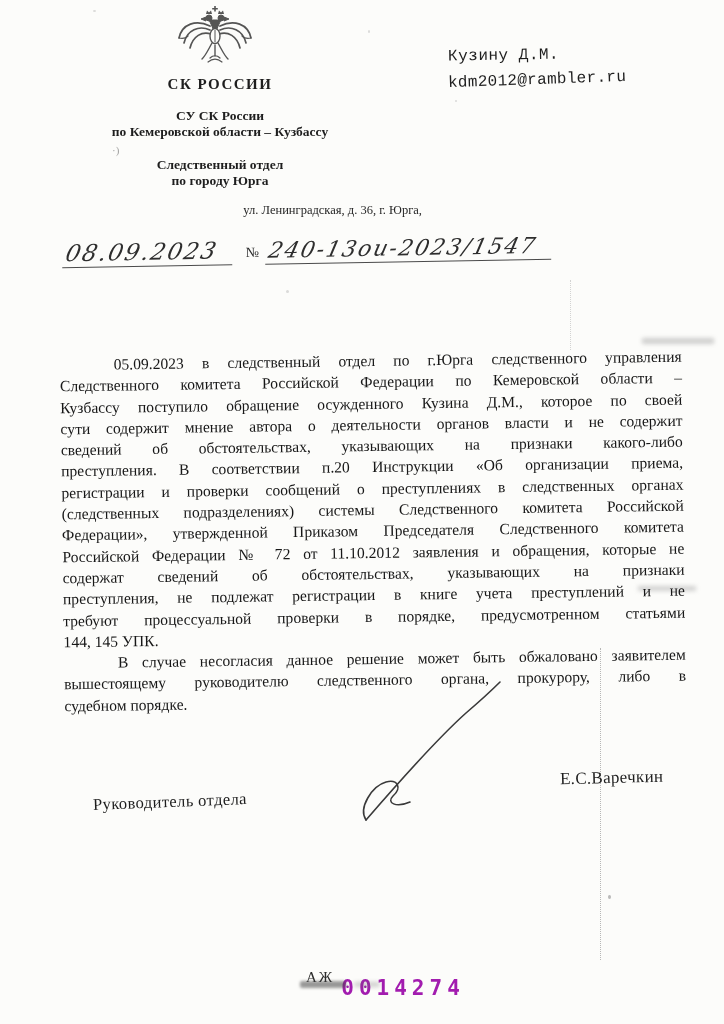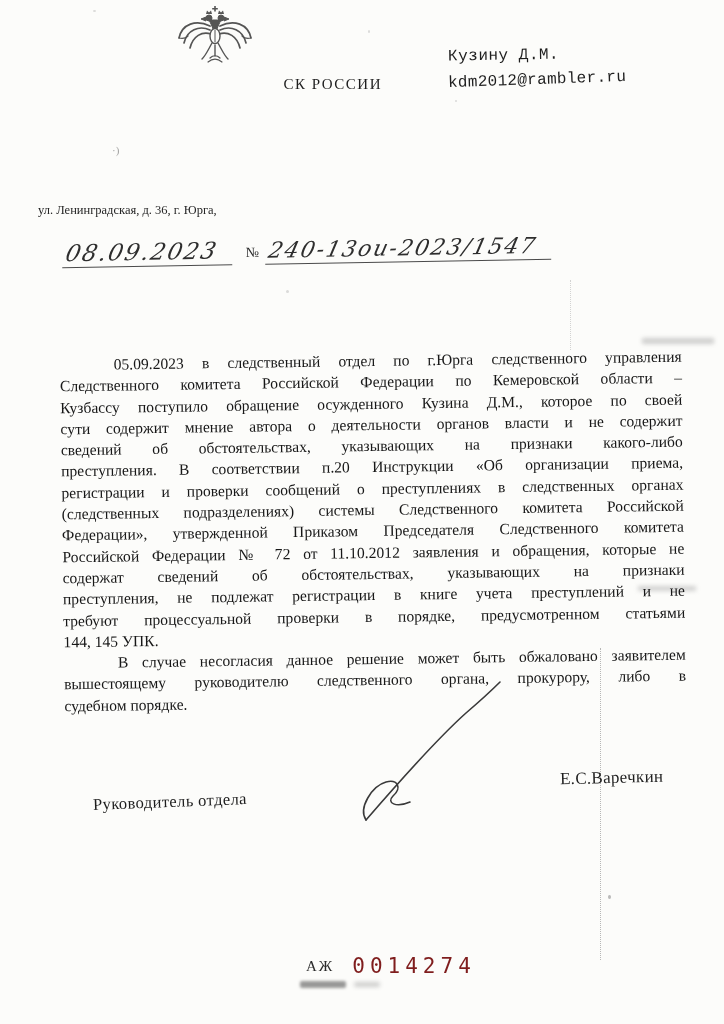--- a/index.html
+++ b/index.html
@@ -4,27 +4,27 @@
 <title>Scanned letter</title>
 <style>
   html,body{margin:0;padding:0;}
   .page{
     position:relative; width:724px; height:1024px; overflow:hidden;
     background:#fcfcfa; color:#1e1e1e;
     font-family:"Liberation Serif", serif;
   }
   
   .emblem{position:absolute; left:173px; top:5px; width:84px; height:68px; opacity:.88;}
-  .org-top{position:absolute; left:58px; top:76px; width:324px; text-align:right;
-    font-weight:normal; font-size:15px; letter-spacing:1.5px;}
+  .org-top{position:absolute; left:58px; top:76px; width:324px; text-align:center;
+    font-weight:bold; font-size:15px; letter-spacing:1.5px;}
   .org-block{position:absolute; left:38px; top:108px; width:364px; text-align:center;
     font-weight:bold; font-size:13.5px; line-height:15.5px;}
   .dept-block{position:absolute; left:58px; top:157px; width:324px; text-align:center;
     font-weight:bold; font-size:13.5px; line-height:15.5px;}
-  .address-block{position:absolute; left:38px; top:203px; width:384px; text-align:left;
+  .address-block{position:absolute; left:38px; top:203px; width:384px; text-align:right;
     font-size:12.5px; line-height:15.5px; color:#262626;}
   
   .hwrow{position:absolute; left:62px; top:236px; display:flex; align-items:flex-end; transform:rotate(-1deg);}
   .uline{display:inline-block; border-bottom:1.5px solid #4a4a4a; padding:0 14px 1px 4px;}
   .hw{display:inline-block; font-family:"DejaVu Serif", serif; font-style:italic;
     color:#2e2e2e; transform:skewX(-14deg); letter-spacing:2px; white-space:nowrap;}
   .hw-date{font-size:23px;}
   .hw-num{font-size:22px;}
   .numsign{font-size:14px; margin:0 6px 4px 14px; color:#2a2a2a;}
   
@@ -37,24 +37,24 @@
     white-space:normal; color:#181818;}
   .bl.first{text-indent:54px;}
   .bl.plast{text-align-last:left;}
   
   .sig-svg{position:absolute; left:338px; top:658px; width:200px; height:180px;}
   .position-title{position:absolute; left:93px; top:792px; font-size:16.5px;
     transform:rotate(-2.2deg); letter-spacing:.4px;}
   .signer-name{position:absolute; left:560px; top:768px; font-size:17px;
     transform:rotate(-1.5deg); letter-spacing:.3px;}
   
-  .stamp{position:absolute; left:306px; top:954px; display:flex; align-items:center; gap:18px;}
+  .stamp{position:absolute; left:306px; top:954px; display:flex; align-items:center; gap:7px;}
   .stamp-series{font-size:15px; letter-spacing:2px; color:#2b2b2b;}
-  .stamp-number{font-family:"DejaVu Sans Mono", monospace; font-weight:400; font-size:21px;
-    letter-spacing:5px; color:#7f1d1d;}
+  .stamp-number{font-family:"DejaVu Sans Mono", monospace; font-weight:700; font-size:21px;
+    letter-spacing:5px; color:#a21caf;margin-top:22px;}
   .stamp-smudge{position:absolute; left:300px; top:981px; width:46px; height:7px;
     background:#474747; opacity:.55; filter:blur(1.5px); border-radius:2px;}
   .stamp-smudge2{position:absolute; left:354px; top:982px; width:26px; height:5px;
     background:#666; opacity:.3; filter:blur(2px); border-radius:2px;}
   
   .fold-line{position:absolute; left:600px; top:648px; height:312px; width:0;
     border-left:1px dotted rgba(70,70,70,.38);}
   .fold-line-top{position:absolute; left:570px; top:280px; height:70px; width:0;
     border-left:1px dotted rgba(70,70,70,.22);}
   .speck{position:absolute; background:#777; border-radius:50%; opacity:.25;}
@@ -104,20 +104,28 @@
       <path d="M36 15 C38 19 39 21 40 24 L44 24 C45 21 46 19 48 15 Z"></path>
       <path d="M41.2 1 h1.6 v2 h2 v1.6 h-2 v2 h-1.6 v-2 h-2 v-1.6 h2 Z" stroke="none"></path>
       <path d="M33 9 L39 9 L38 5.5 L36 7.5 L34 5.5 Z" stroke="none"></path>
       <path d="M45 9 L51 9 L50 5.5 L48 7.5 L46 5.5 Z" stroke="none"></path>
     </g>
     <ellipse cx="42" cy="31" rx="5" ry="7.5" fill="#fcfcfa" stroke="#3e3e3e" stroke-width="1.4"></ellipse>
     <path d="M42 25 L42 37" stroke="#3e3e3e" stroke-width="1"></path>
   </svg>
 
   <div class="org-top">СК РОССИИ</div>
+  <div class="org-block">
+    <div>СУ СК России</div>
+    <div>по Кемеровской области – Кузбассу</div>
+  </div>
+  <div class="dept-block">
+    <div>Следственный отдел</div>
+    <div>по городу Юрга</div>
+  </div>
   <div class="address-block">
     <div>ул. Ленинградская, д. 36, г. Юрга,</div>
   </div>
 
   <div class="hwrow">
     <span class="uline"><span class="hw hw-date">08.09.2023</span></span>
     <span class="numsign">№</span>
     <span class="uline"><span class="hw hw-num">240-13ои-2023/1547</span></span>
   </div>
 

